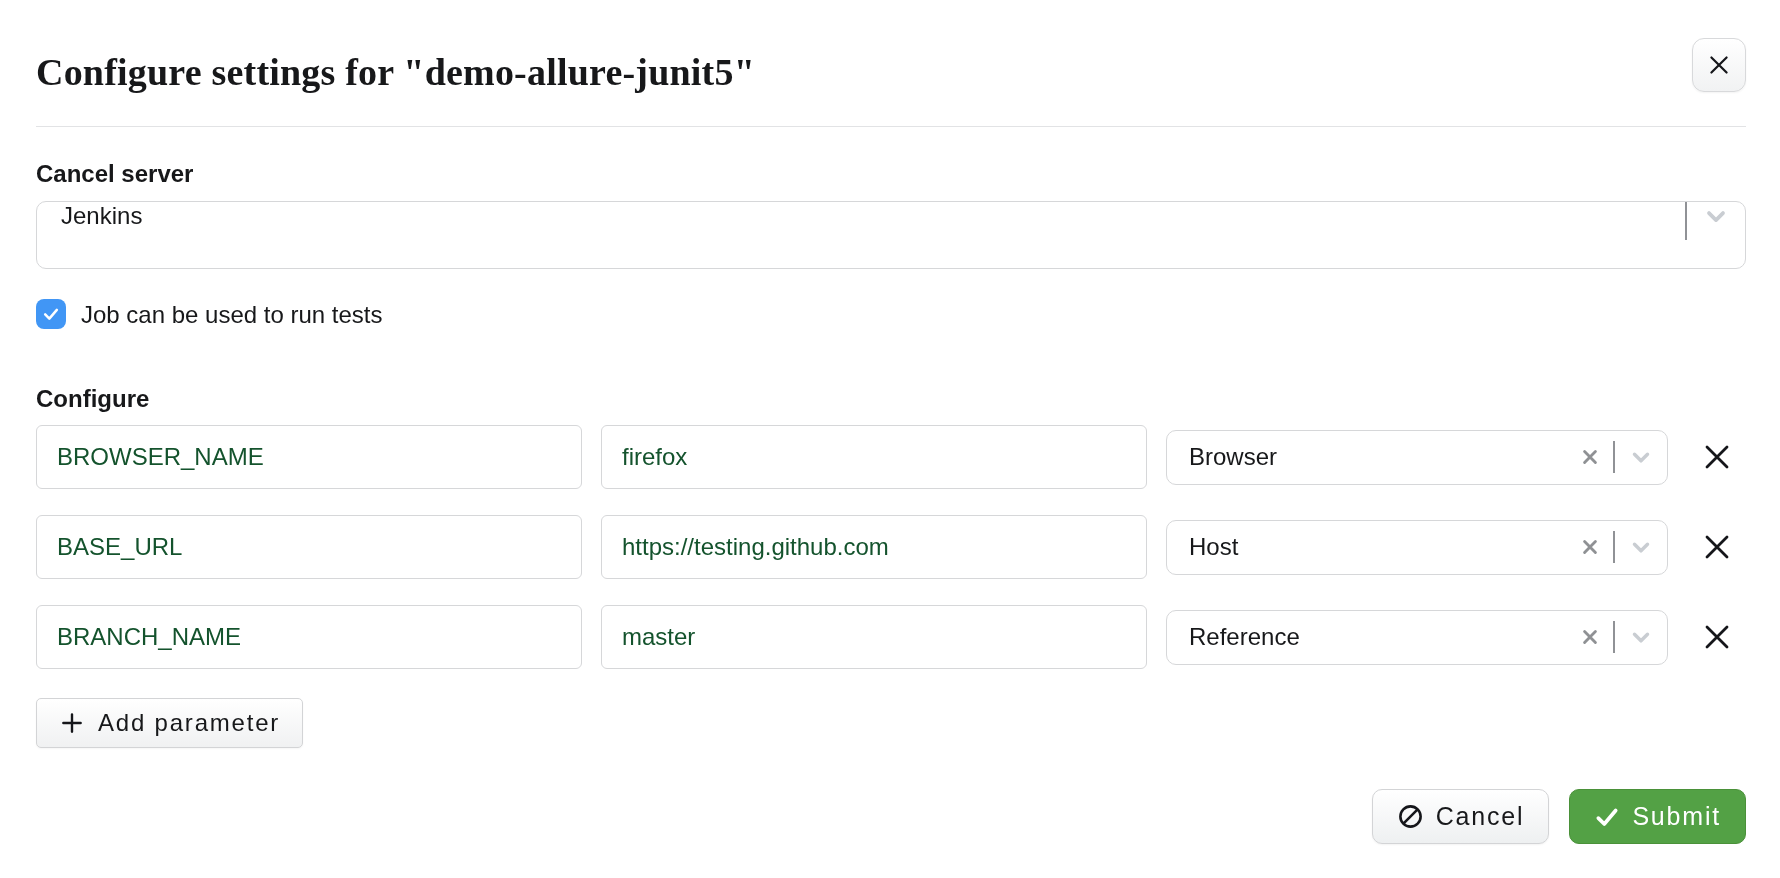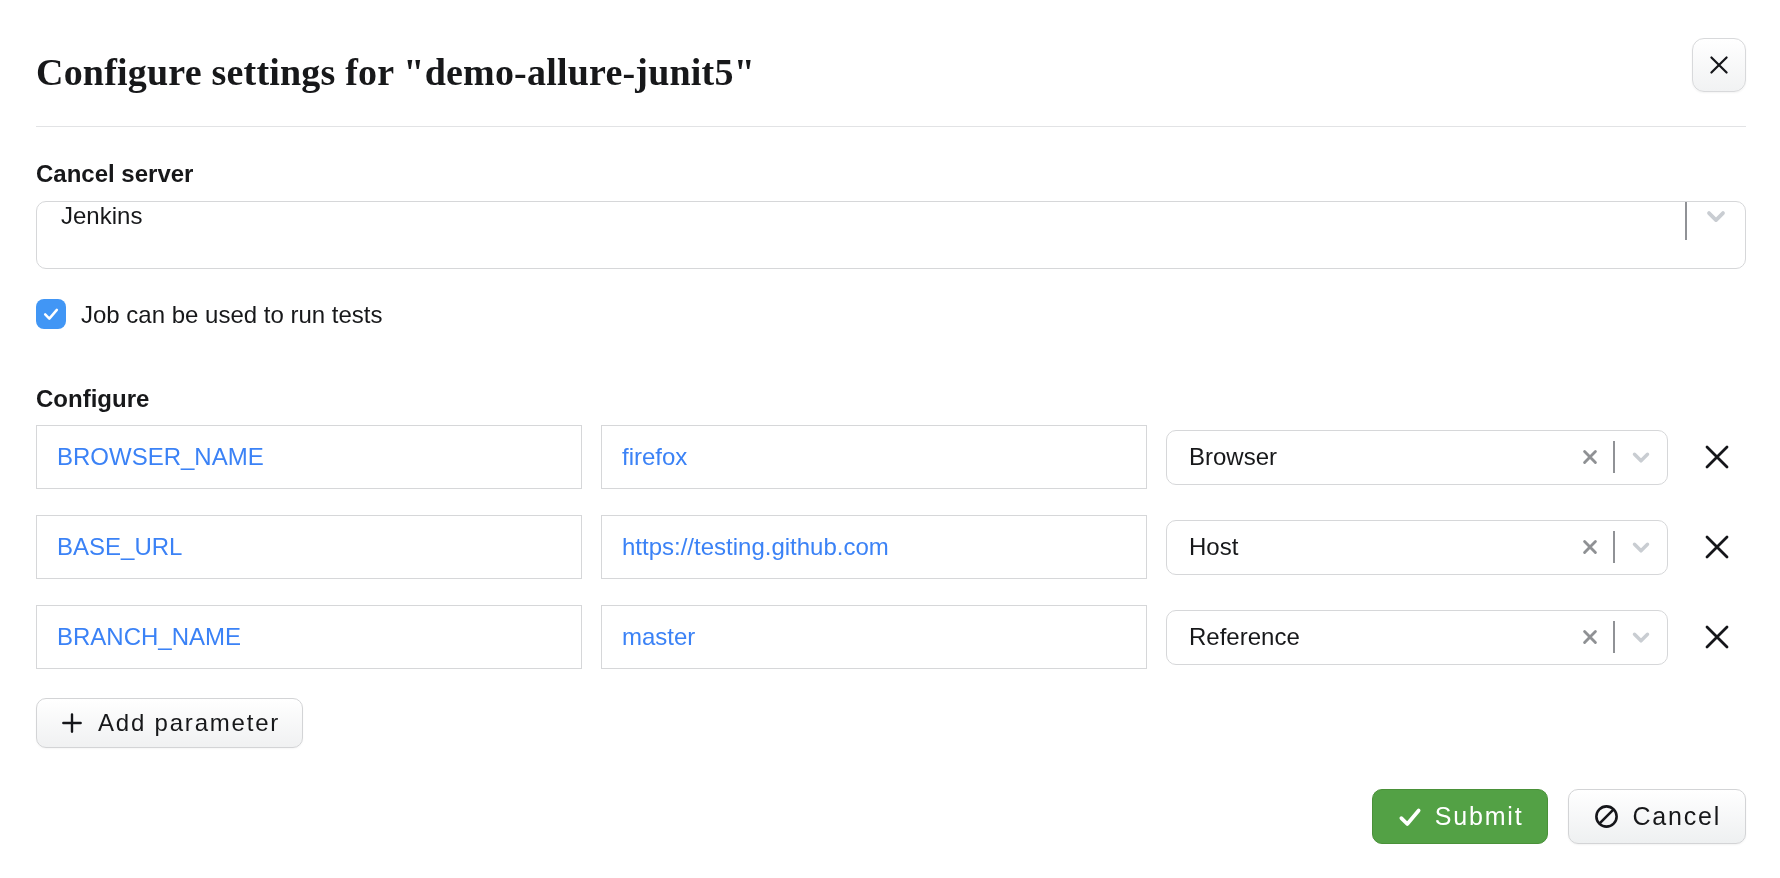--- a/index.html
+++ b/index.html
@@ -55,42 +55,42 @@
   
   .param-grid {
     margin-top: 12px;
     display: grid;
     grid-template-columns: 546px 546px 502px 1fr;
     column-gap: 19px; row-gap: 26px;
     align-items: center;
   }
   .param-input {
     height: 64px; width: 100%;
-    border: 1.5px solid #d6d7d9; border-radius: 0;
+    border: 1.5px solid #d6d7d9; border-radius: 6px;
     font-size: 24px; padding: 0 20px;
-    font-family: inherit; color: #3b82f6; background: #fff;
+    font-family: inherit; color: #14532d; background: #fff;
     outline: none;
   }
   .type-select {
     height: 55px; width: 100%;
     border: 1.5px solid #d6d7d9; border-radius: 10px;
     display: flex; align-items: center;
     padding-left: 22px; font-size: 24px; background: #fff;
   }
   .type-select .grow { flex: 1; }
   .clear-zone { width: 46px; display: flex; align-items: center; justify-content: center; cursor: pointer; }
   .row-delete {
     background: none; border: none; padding: 6px; cursor: pointer;
     justify-self: center; display: flex; align-items: center; justify-content: center;
   }
 
   
   .add-btn {
     margin-top: 29px; height: 50px;
-    border-radius: 10px; border: 1px solid #d3d4d6;
+    border-radius: 5px; border: 1px solid #d3d4d6;
     background: linear-gradient(180deg, #ffffff, #f0f1f2);
     display: inline-flex; align-items: center; gap: 13px;
     padding: 0 22px; font-size: 24px; letter-spacing: 1.8px;
     font-family: inherit; color: #17181a; cursor: pointer;
     box-shadow: 0 1px 2px rgba(0,0,0,0.04);
   }
   .footer { display: flex; justify-content: flex-end; gap: 20px; margin-top: 41px; }
   .btn {
     height: 55px; border-radius: 10px;
     display: flex; align-items: center; gap: 12px;
@@ -252,32 +252,32 @@
     <span style="display:flex;">
       <svg width="26" height="26" viewBox="0 0 24 24" fill="none">
         <path d="M12 4 L12 20 M4 12 L20 12" stroke="#15161a" stroke-width="2.2" stroke-linecap="round"></path>
       </svg>
     </span>
     <span>Add parameter</span>
   </button>
 
   
   <div class="footer">
-    <button class="btn btn-primary">
-      <span style="display:flex;">
-        <svg width="26" height="26" viewBox="0 0 24 24" fill="none">
-          <path d="M4 13 L9.5 18.5 L20 6" stroke="#ffffff" stroke-width="3.4" stroke-linecap="round" stroke-linejoin="round"></path>
-        </svg>
-      </span>
-      <span>Submit</span>
-    </button>
     <button class="btn btn-secondary">
       <span style="display:flex;">
         <svg width="27" height="27" viewBox="0 0 24 24" fill="none">
           <circle cx="12" cy="12" r="9" stroke="#15161a" stroke-width="2.3"></circle>
           <path d="M5.9 18.1 L18.1 5.9" stroke="#15161a" stroke-width="2.3" stroke-linecap="round"></path>
         </svg>
       </span>
       <span>Cancel</span>
     </button>
+    <button class="btn btn-primary">
+      <span style="display:flex;">
+        <svg width="26" height="26" viewBox="0 0 24 24" fill="none">
+          <path d="M4 13 L9.5 18.5 L20 6" stroke="#ffffff" stroke-width="3.4" stroke-linecap="round" stroke-linejoin="round"></path>
+        </svg>
+      </span>
+      <span>Submit</span>
+    </button>
   </div>
 
 </div>
 
 </body></html>

